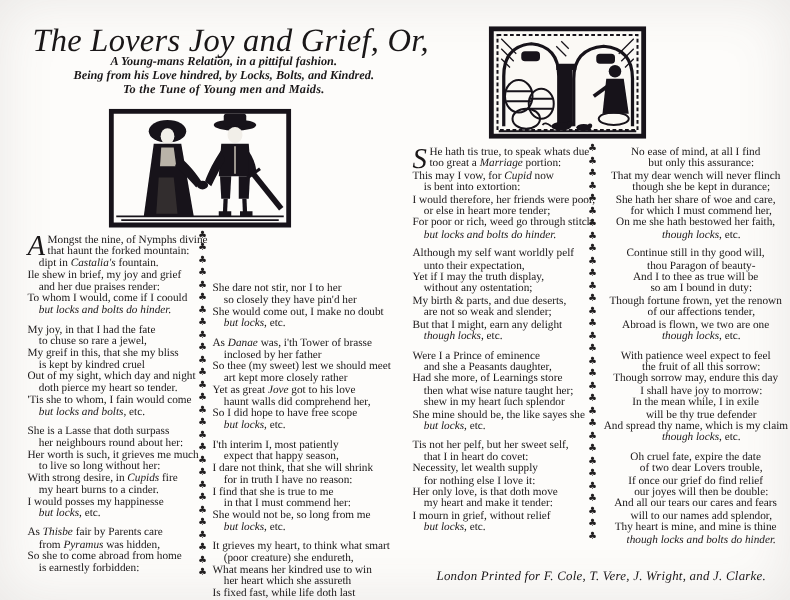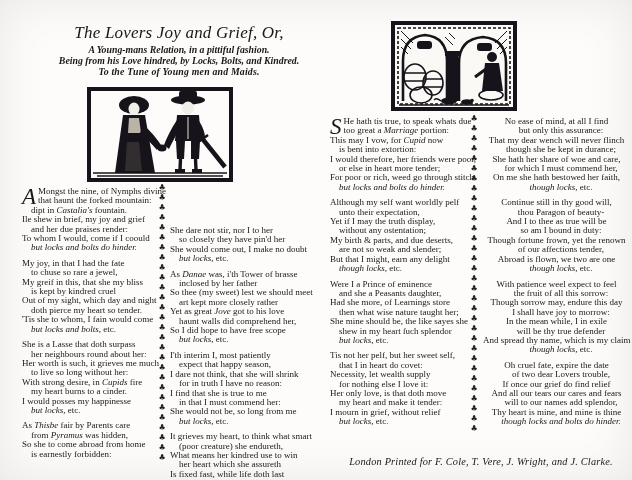--- a/index.html
+++ b/index.html
@@ -5,21 +5,21 @@
   html,body{margin:0;padding:0;background:#ffffff;}
   .sheet{
     position:relative;width:632px;height:480px;overflow:hidden;
     background:#fdfcfa;color:#1a1718;
     box-shadow:inset 0 0 45px rgba(90,85,80,.12);
     font-family:"Liberation Serif", serif;
   }
   
   .titleblock{position:absolute;left:26px;top:22px;width:306px;text-align:center;}
   .titleblock h1{
-    margin:0;font-size:17px;line-height:22px;font-style:italic;font-weight:normal;
+    margin:0;font-size:26px;line-height:22px;font-style:italic;font-weight:normal;
     letter-spacing:.2px;white-space:nowrap;
   }
   .titleblock .sub{
     margin:0;font-size:9.8px;line-height:11px;font-style:italic;font-weight:bold;white-space:nowrap;
   }
   .titleblock .tune{letter-spacing:.2px;}
   
   .cut{position:absolute;margin:0;padding:0;}
   .cut1{left:87px;top:87px;}
   .cut2{left:391px;top:21px;}
@@ -267,22 +267,22 @@
         <div class="line">My birth &amp; parts, and due deserts,</div>
         <div class="line indent">are not so weak and slender;</div>
         <div class="line">But that I might, earn any delight</div>
         <div class="line indent"><i>though locks</i>, etc.</div>
       </div>
       <div class="stanza">
         <div class="line">Were I a Prince of eminence</div>
         <div class="line indent">and she a Peasants daughter,</div>
         <div class="line">Had she more, of Learnings store</div>
         <div class="line indent">then what wise nature taught her;</div>
+        <div class="line indent">shew in my heart ſuch splendor</div>
         <div class="line">She mine should be, the like sayes she</div>
-        <div class="line indent">shew in my heart ſuch splendor</div>
         <div class="line indent"><i>but locks</i>, etc.</div>
       </div>
       <div class="stanza">
         <div class="line">Tis not her pelf, but her sweet self,</div>
         <div class="line indent">that I in heart do covet:</div>
         <div class="line">Necessity, let wealth supply</div>
         <div class="line indent">for nothing else I love it:</div>
         <div class="line">Her only love, is that doth move</div>
         <div class="line indent">my heart and make it tender:</div>
         <div class="line">I mourn in grief, without relief</div>
@@ -349,20 +349,21 @@
         <div class="line indent">I shall have joy to morrow:</div>
         <div class="line">In the mean while, I in exile</div>
         <div class="line indent">will be thy true defender</div>
         <div class="line">And spread thy name, which is my claim</div>
         <div class="line indent"><i>though locks</i>, etc.</div>
       </div>
       <div class="stanza">
         <div class="line">Oh cruel fate, expire the date</div>
         <div class="line indent">of two dear Lovers trouble,</div>
         <div class="line">If once our grief do find relief</div>
+        <div class="line indent">our joyes will then be double:</div>
         <div class="line">And all our tears our cares and fears</div>
         <div class="line indent">will to our names add splendor,</div>
         <div class="line">Thy heart is mine, and mine is thine</div>
         <div class="line indent"><i>though locks and bolts do hinder.</i></div>
       </div>
     </div>
 
   <div class="imprint">London Printed for F. Cole, T. Vere, J. Wright, and J. Clarke.</div>
 </div>
 

